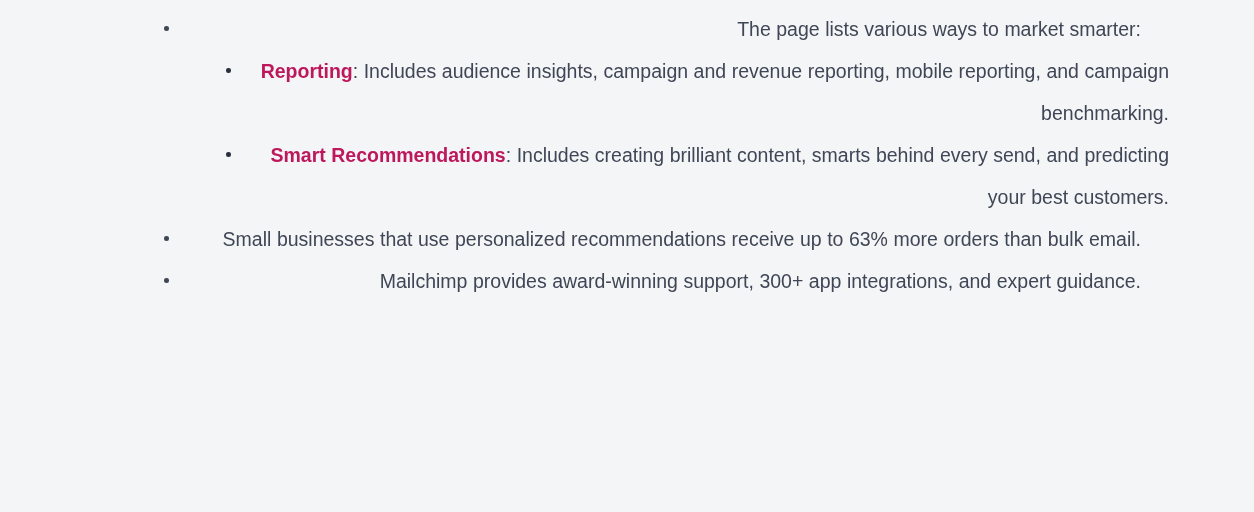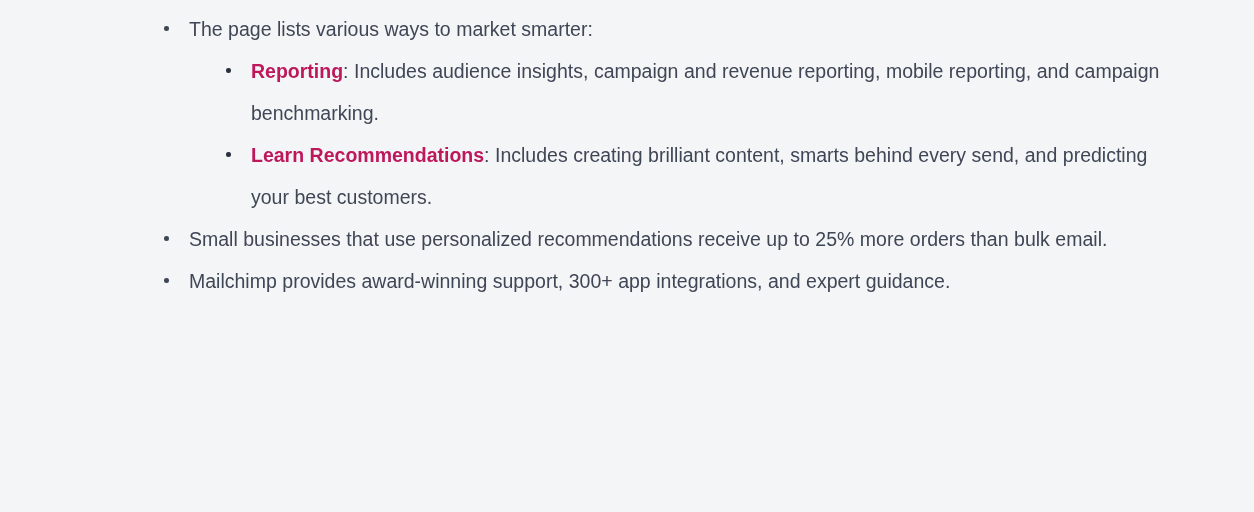--- a/index.html
+++ b/index.html
@@ -22,20 +22,21 @@
     background: #f4f5f6;
     box-sizing: border-box;
     padding: 8px 0 0 0;
     position: relative;
   }
 
   .bullet-list {
     list-style: none;
     margin: 0;
     padding: 0;
+    text-align: right;
   }
 
   
   .bullet-list.level-1 {
     margin-left: 161px;
     width: 980px;
   }
 
   .bullet-list.level-2 {
     margin-left: 34px;
@@ -91,29 +92,29 @@
       <ul class="bullet-list level-2">
 
         <li class="bullet-item level-2-item">
           <span class="dot"></span>
           <span class="bullet-text"><span class="term">Reporting</span><span>: </span><span>Includes audience insights, campaign and revenue reporting, mobile reporting, and campaign benchmarking.</span></span>
         </li>
 
 
         <li class="bullet-item level-2-item">
           <span class="dot"></span>
-          <span class="bullet-text"><span class="term">Learn Recommendations</span><span>: </span><span>Includes creating brilliant content, smarts behind every send, and predicting your best customers.</span></span>
+          <span class="bullet-text"><span class="term">Smart Recommendations</span><span>: </span><span>Includes creating brilliant content, smarts behind every send, and predicting your best customers.</span></span>
         </li>
 
       </ul>
     </li>
 
     <li class="bullet-item">
       <span class="dot"></span>
-      <span class="bullet-text">Small businesses that use personalized recommendations receive up to 25% more orders than bulk email.</span>
+      <span class="bullet-text">Small businesses that use personalized recommendations receive up to 63% more orders than bulk email.</span>
     </li>
 
     <li class="bullet-item">
       <span class="dot"></span>
       <span class="bullet-text">Mailchimp provides award-winning support, 300+ app integrations, and expert guidance.</span>
     </li>
 
 
   </ul>
 

